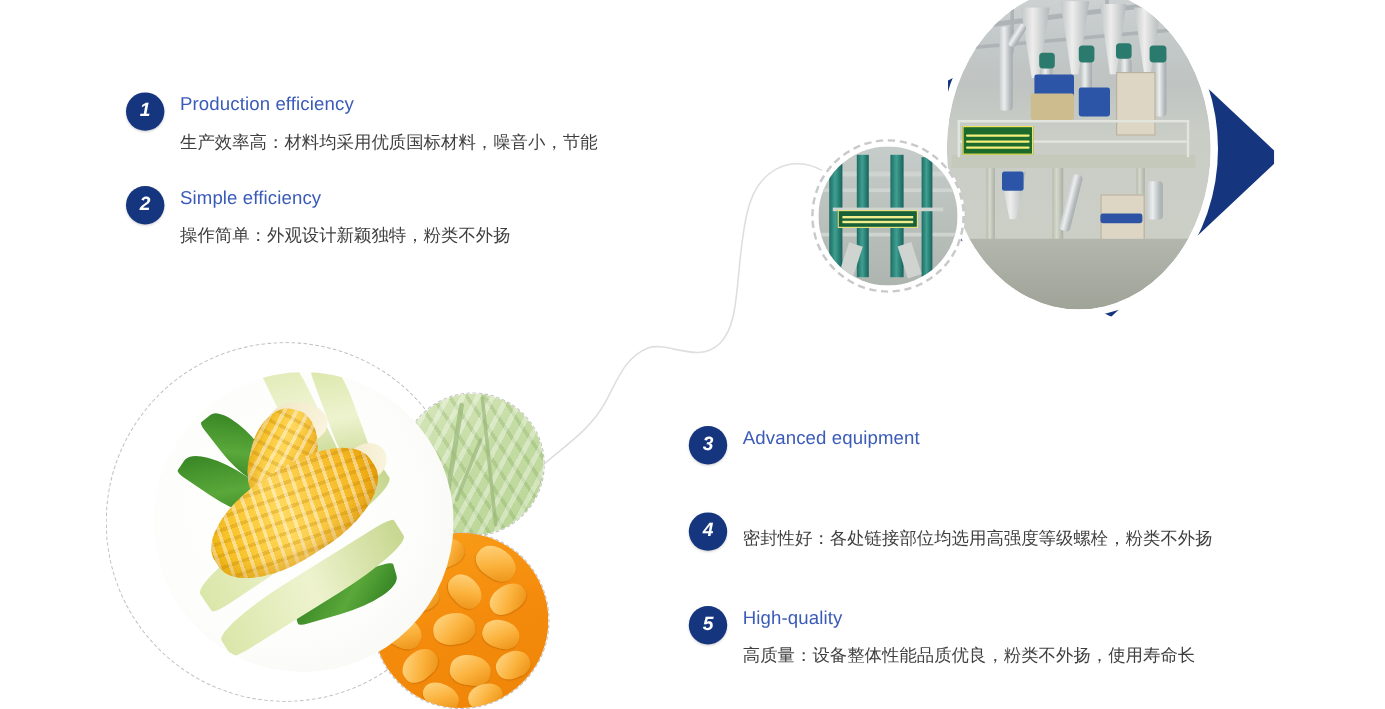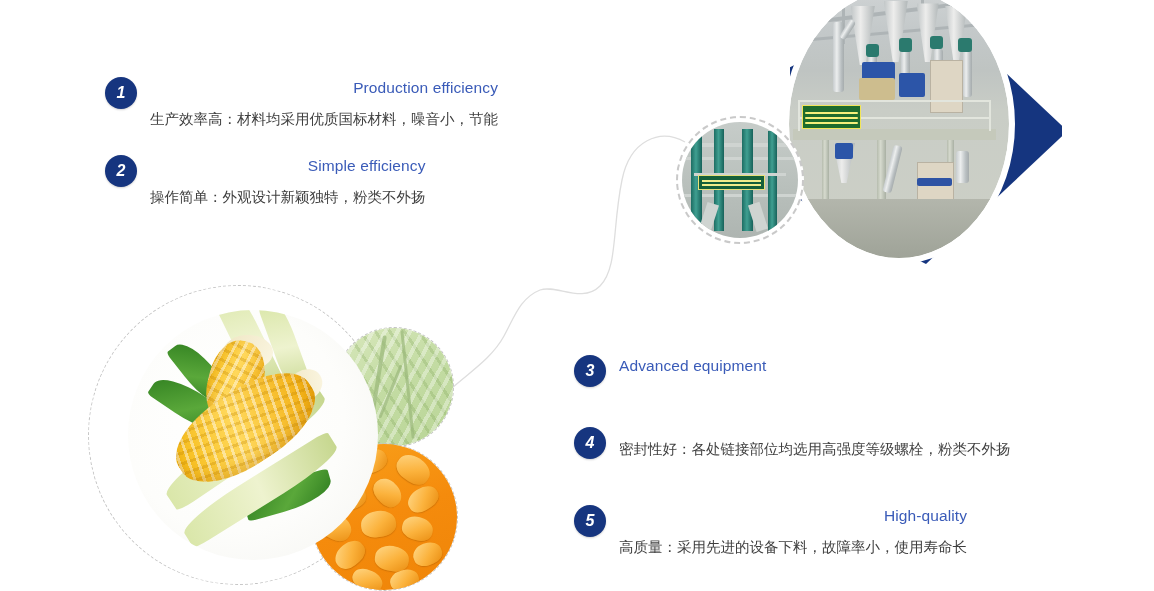--- a/index.html
+++ b/index.html
@@ -43,21 +43,20 @@
   .feature-text {
     margin-left: 13px;
     padding-top: 1px;
   }
   .feature-title {
     color: #3a5bb8;
     font-size: 15.5px;
     line-height: 20px;
     letter-spacing: .1px;
     white-space: nowrap;
-    text-align: right;
   }
   .feature-desc {
     color: #3f3f3f;
     font-size: 14.5px;
     line-height: 22px;
     white-space: nowrap;
     margin-top: 10px;
   }
 
   
@@ -466,17 +465,17 @@
     <div class="badge">4</div>
     <div class="feature-text">
       <div class="feature-desc">密封性好：各处链接部位均选用高强度等级螺栓，粉类不外扬</div>
     </div>
   </div>
 
   <div class="feature" style="left:574px;top:505px;">
     <div class="badge">5</div>
     <div class="feature-text">
       <div class="feature-title">High-quality</div>
-      <div class="feature-desc">高质量：采用先进的设备下料，故障率小，使用寿命长</div>
+      <div class="feature-desc">高质量：设备整体性能品质优良，粉类不外扬，使用寿命长</div>
     </div>
   </div>
 
 </div>
 
 </body></html>

